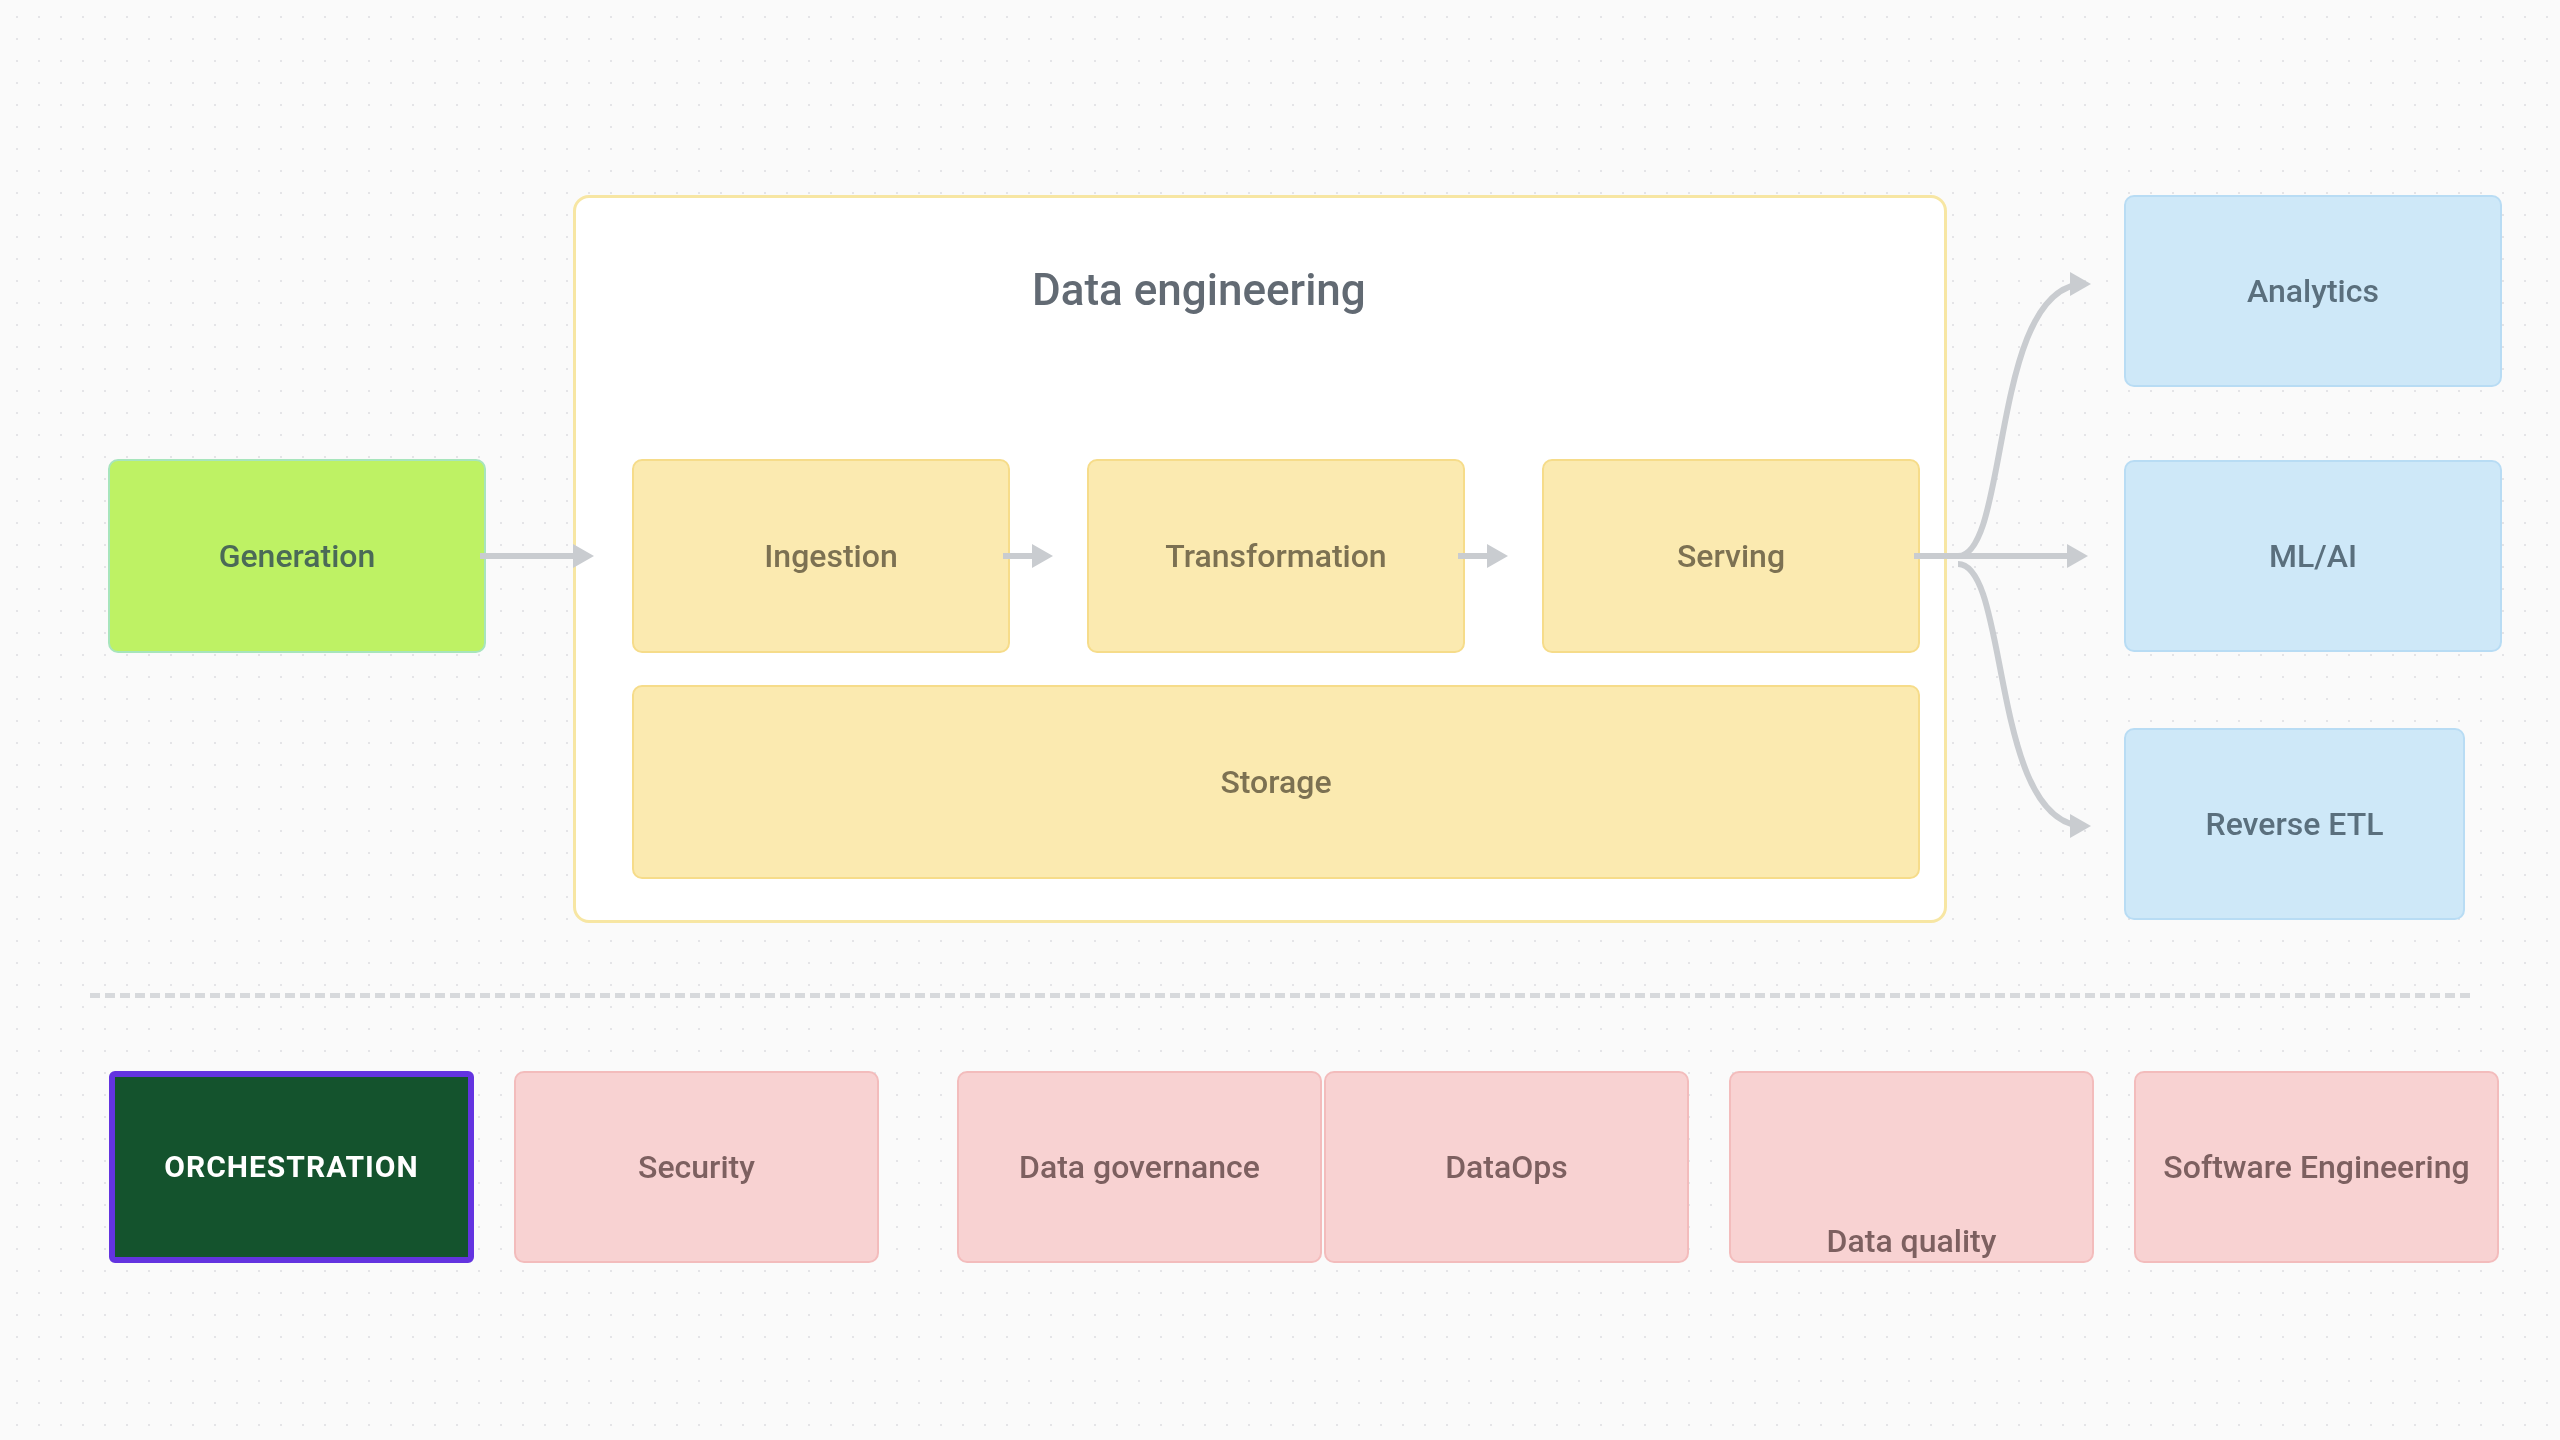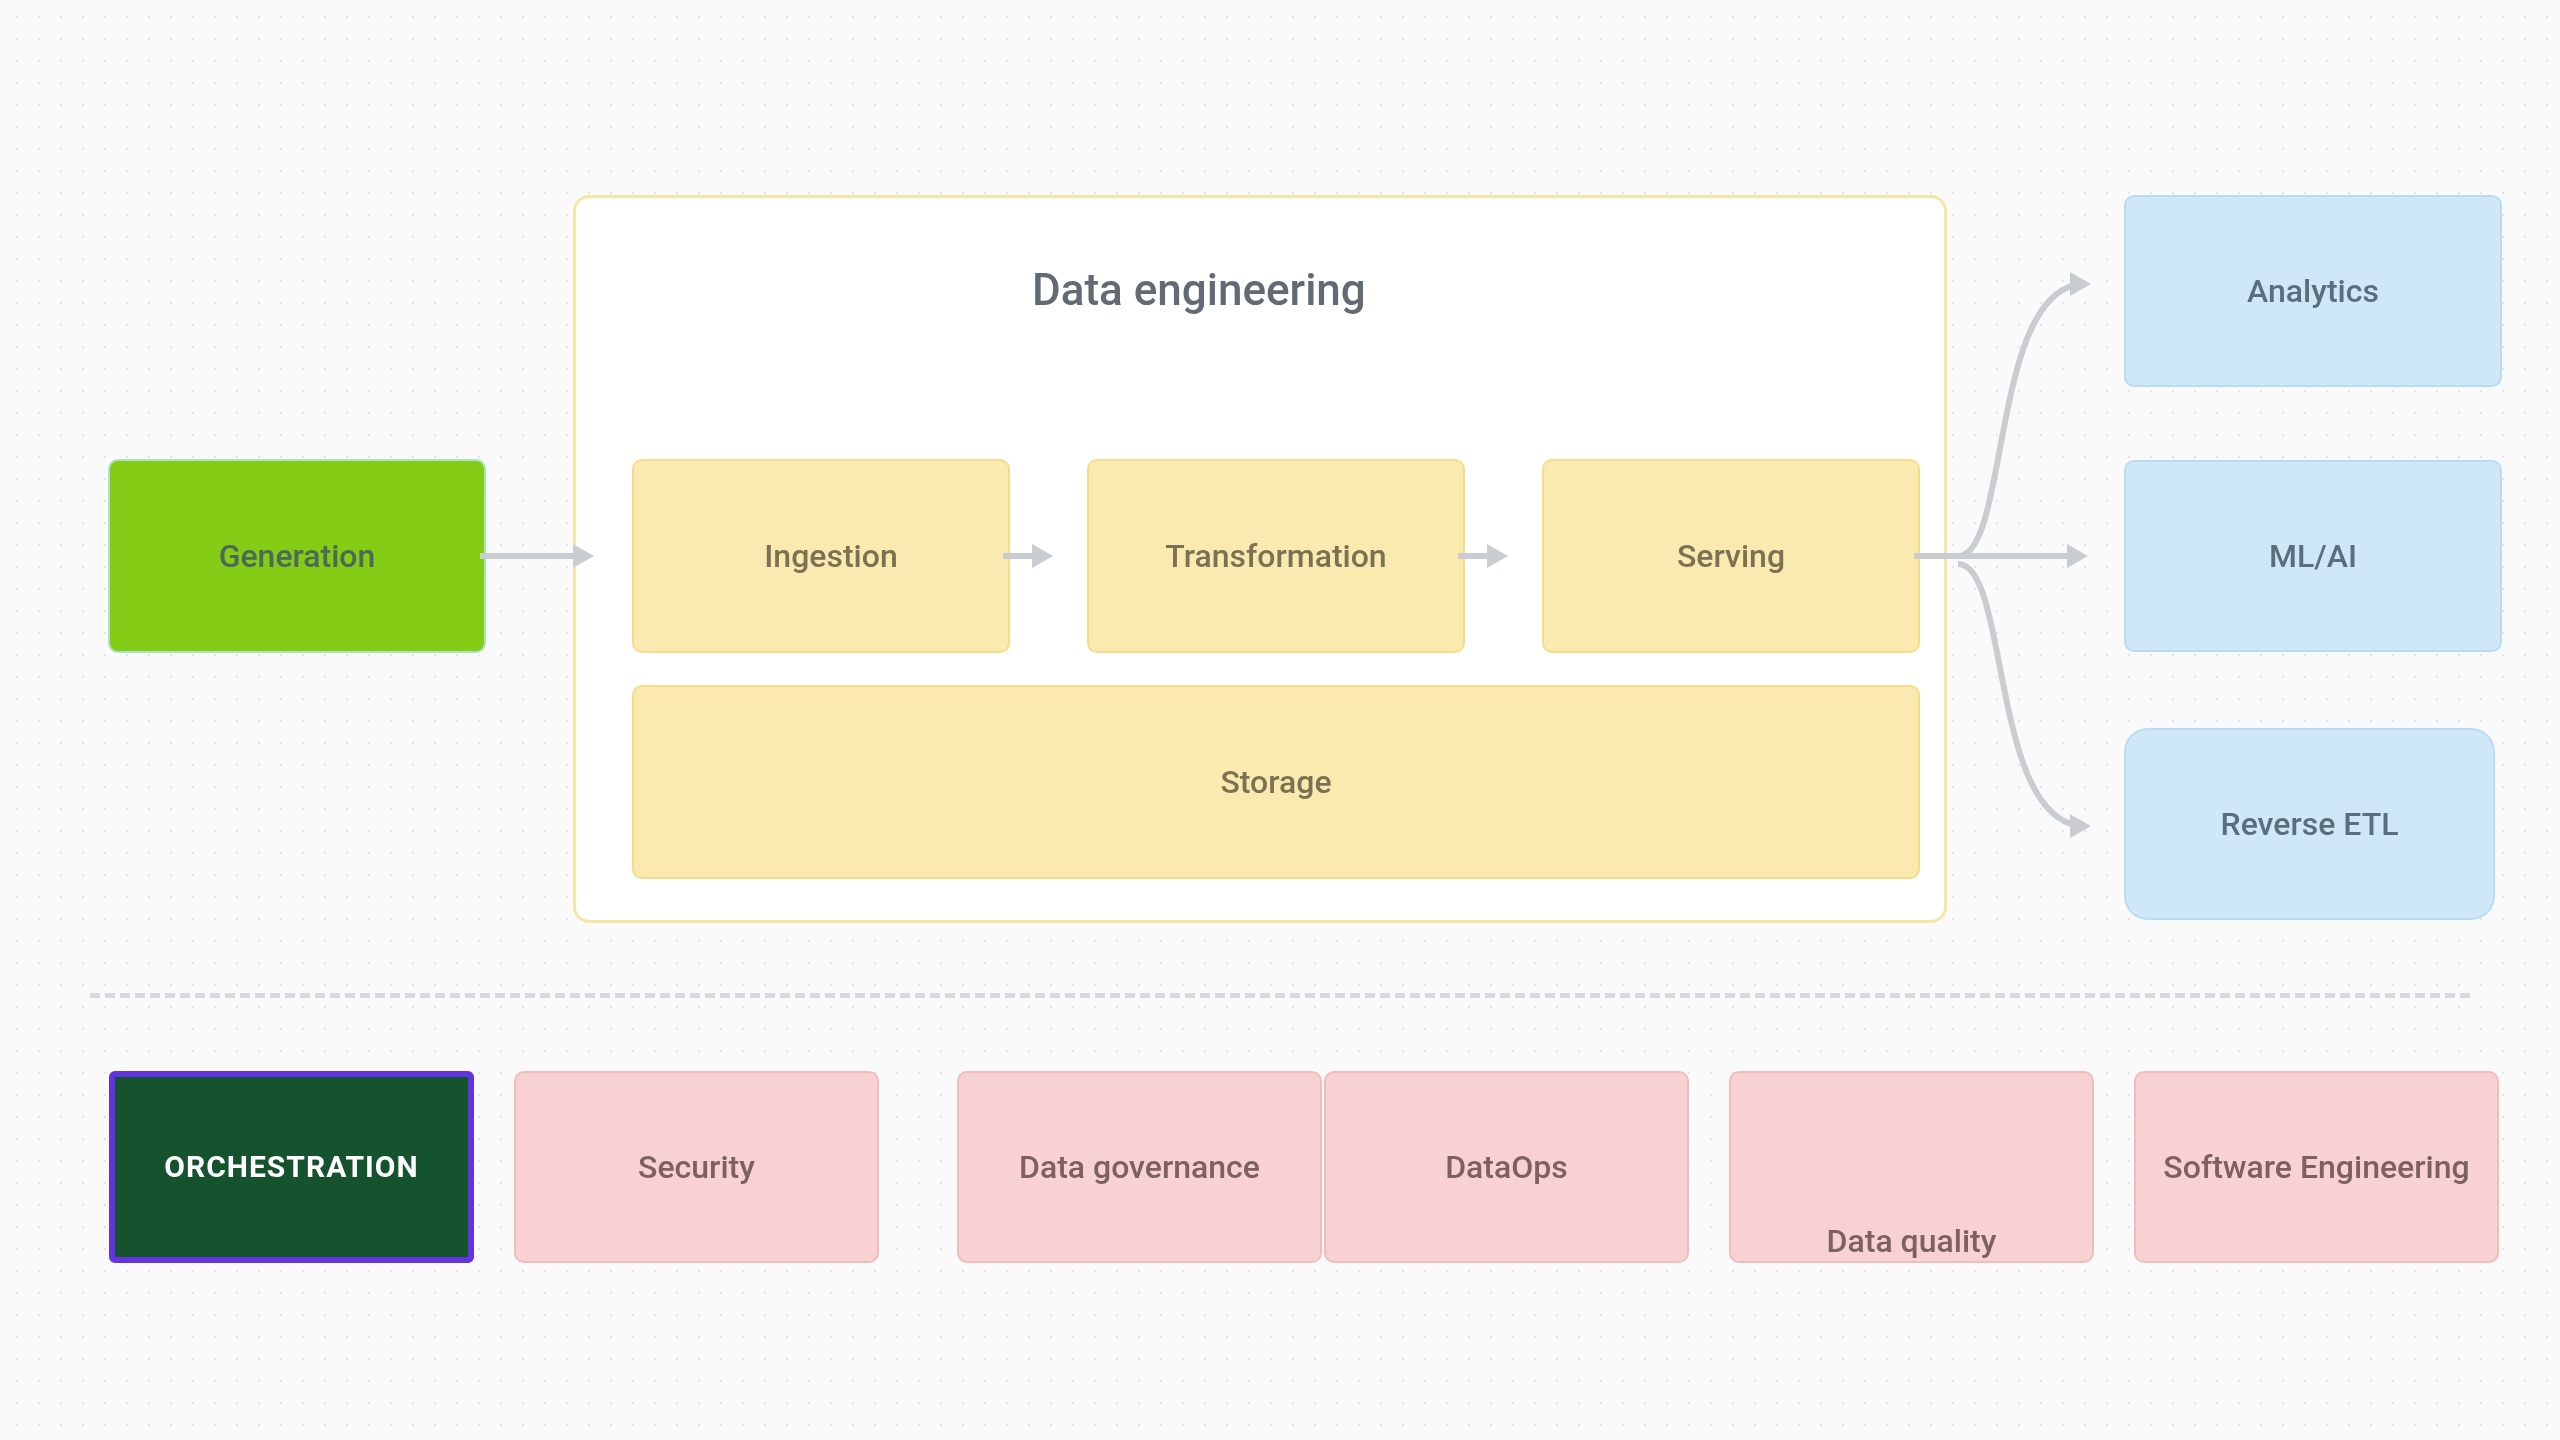--- a/index.html
+++ b/index.html
@@ -22,21 +22,21 @@
     align-items: center;
     justify-content: center;
     text-align: center;
     border-radius: 10px;
     font-size: 32px;
     font-weight: 500;
     line-height: 1.25;
     margin-left: 16px;
   }
 
-  .green  { background: #84cc16; border: 2px solid #a7e5bc; color: #4b6a57; }
+  .green  { background: #bef264; border: 2px solid #a7e5bc; color: #4b6a57; }
   .yellow-container {
     position: absolute;
     background: #ffffff;
     border: 3px solid #f7e6a3;
     border-radius: 16px;
   }
   .yellow-title {
     position: absolute;
     font-size: 44px;
     color: #626a73;
@@ -98,21 +98,21 @@
 </div>
 
 <div class="box blue" style="left:2108px; top:195px; width:378px; height:192px;">
   <span>Analytics</span>
 </div>
 
 <div class="box blue" style="left:2108px; top:460px; width:378px; height:192px;">
   <span>ML/AI</span>
 </div>
 
-<div class="box blue" style="left:2108px; top:728px; width:371px; height:192px;border-radius:24px;">
+<div class="box blue" style="left:2108px; top:728px; width:341px; height:192px;">
   <span>Reverse ETL</span>
 </div>
 
 <div class="dash-divider" style="top:993px;"></div>
 
 <div class="box purple" style="left:93px; top:1071px; width:365px; height:192px;">
   <span>ORCHESTRATION</span>
 </div>
 
 <div class="box pink" style="left:498px; top:1071px; width:365px; height:192px;">

